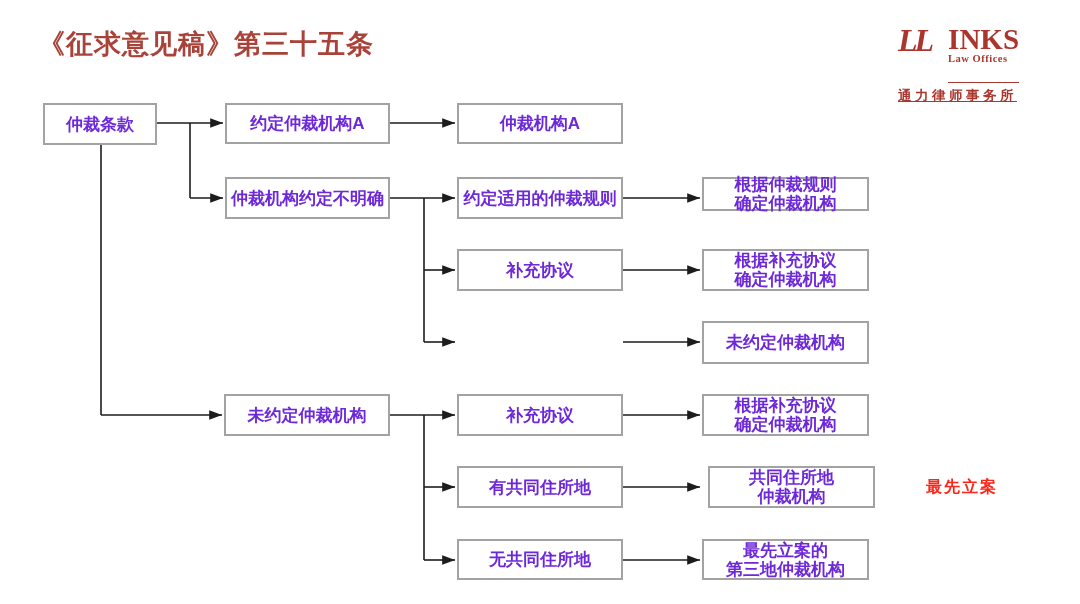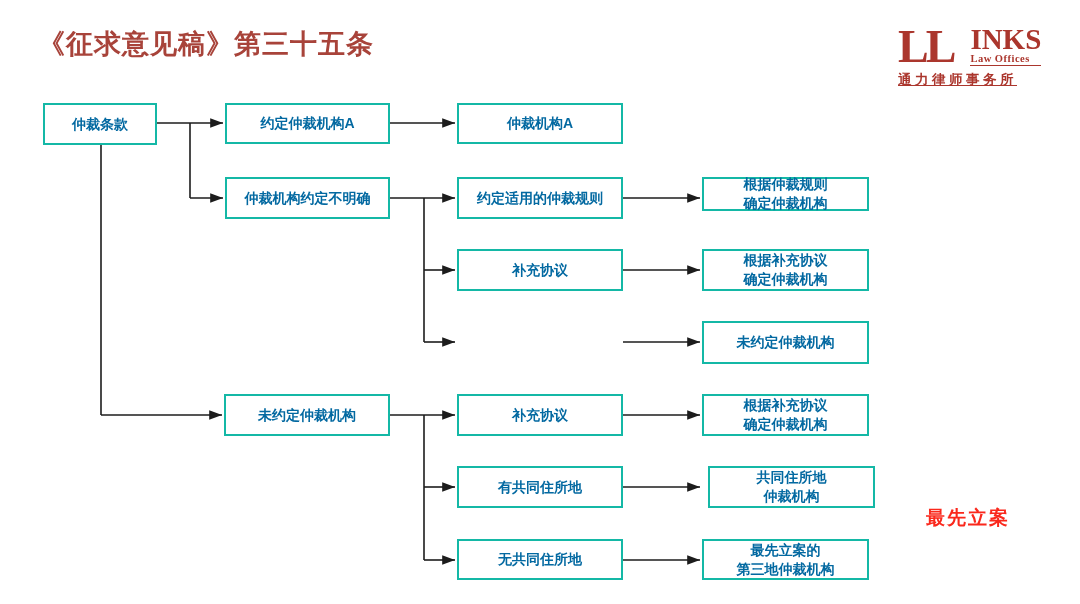--- a/index.html
+++ b/index.html
@@ -22,67 +22,67 @@
   
   .logo{
     position:absolute;top:26px;right:64px;
     width:118px;
     color:#ab362d;
     text-align:left;
   }
   .logo-row{display:flex;align-items:flex-start;line-height:1;}
   .logo-ll{
     font-family:"Liberation Serif",serif;
-    font-size:46px;font-weight:bold;letter-spacing:-3px;
+    font-size:32px;font-weight:bold;letter-spacing:-3px;
     line-height:0.9;
+    font-style:italic;
   }
   .logo-right{display:inline-block;margin-left:17px;}
   .logo-inks{
     font-family:"Liberation Serif",serif;
     font-size:29px;font-weight:bold;letter-spacing:0px;
     display:block;line-height:0.95;
   }
   .logo-sub{
     display:block;
     font-family:"Liberation Serif",serif;
     font-size:10.5px;font-weight:bold;
     border-bottom:1.5px solid #ab362d;
-    padding-bottom:1px;
+    padding-bottom:18px;
     letter-spacing:0.5px;
   }
   .logo-cn{
     margin-top:4px;
     font-size:13.5px;font-weight:bold;
     letter-spacing:3.5px;
     white-space:nowrap;
     text-decoration:underline;
   }
   
   .node{
     position:absolute;
     box-sizing:border-box;
-    border:2px solid #14b8a6;
+    border:2px solid #a3a3a3;
     background:#ffffff;
     display:flex;align-items:center;justify-content:center;
     text-align:center;
-    font-size:14px;font-weight:bold;color:#0369a1;
+    font-size:17px;font-weight:bold;color:#6d28d9;
     line-height:19px;
     white-space:pre-line;
     z-index:2;
   }
   
   #connectors{position:absolute;left:0;top:0;z-index:1;}
   
   .annotation{
     position:absolute;left:926px;top:477px;
-    font-size:19px;font-weight:bold;
+    font-size:16px;font-weight:bold;
     color:#fa281c;
     letter-spacing:2px;
     white-space:nowrap;
-    margin-top:28px;
   }
 </style>
 </head>
 <body>
 
 <div id="stage">
 
   <div class="page-title">《征求意见稿》第三十五条</div>
 
   <div class="logo">

